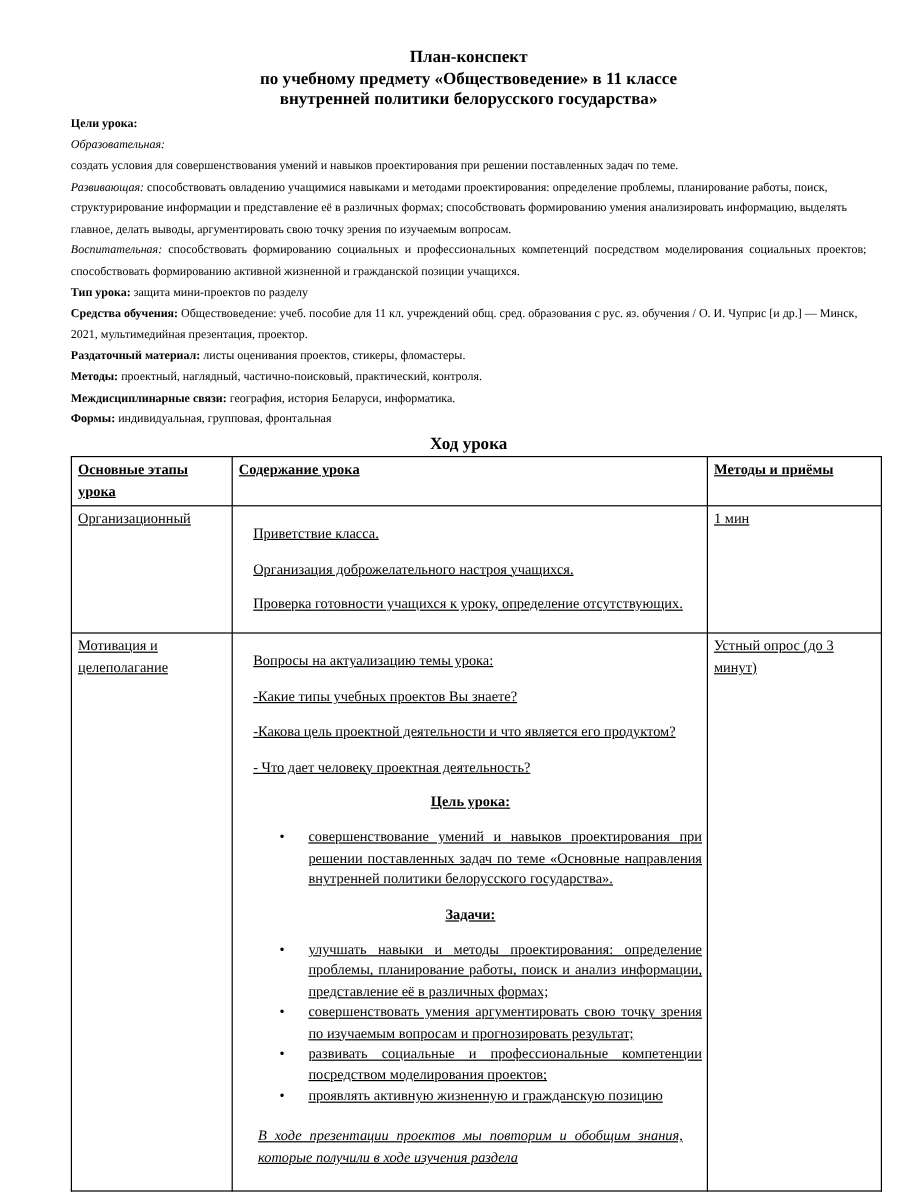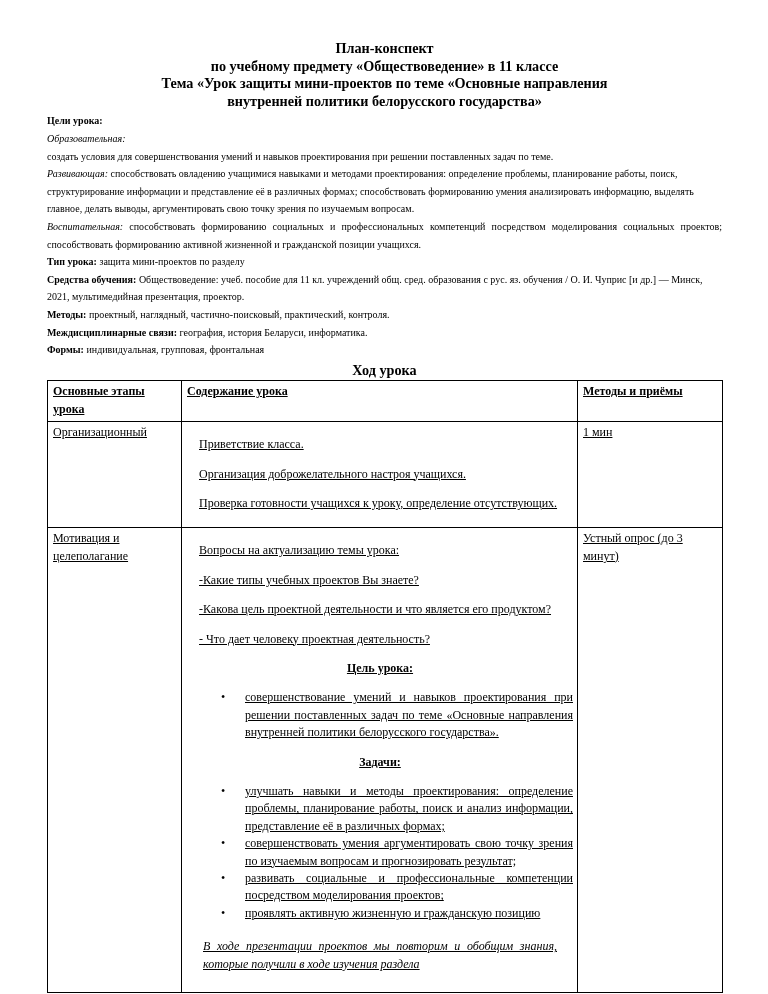--- a/index.html
+++ b/index.html
@@ -13,21 +13,21 @@
     height: 994px;
     font-family: "Liberation Serif", "DejaVu Serif", serif;
     color: #000000;
     -webkit-font-smoothing: antialiased;
   }
   .page {
     position: relative;
     width: 768px;
     height: 994px;
     box-sizing: border-box;
-    padding: 40px 46px 0 47px;
+    padding: 40px 46px 0 59px;
     background: #ffffff;
     overflow: hidden;
   }
 
   
   .title-block {
     text-align: center;
     font-weight: bold;
     font-size: 14.2px;
     line-height: 17.6px;
@@ -122,21 +122,20 @@
   }
 </style>
 </head>
 <body>
 
 <div class="page">
 
   <div class="title-block">
     <span class="title-line">План-конспект</span>
     <span class="title-line">по учебному предмету «Обществоведение» в 11 классе</span>
-    <span class="title-line">Тема «Урок защиты мини-проектов по теме «Основные направления</span>
     <span class="title-line">внутренней политики белорусского государства»</span>
   </div>
 
   <p class="para">
     <span class="lbl-bold">Цели урока:</span>
   </p>
 
   <p class="para">
     <span class="lbl-italic">Образовательная:</span>
   </p>
@@ -148,20 +147,23 @@
 
   <p class="para justify">
     <span class="lbl-italic">Воспитательная:</span><span> способствовать формированию социальных и профессиональных компетенций посредством моделирования социальных проектов; способствовать формированию активной жизненной и гражданской позиции учащихся.</span>
   </p>
 
   <p class="para">
     <span class="lbl-bold">Тип урока:</span><span> защита мини-проектов по разделу</span>
   </p>
   <p class="para">
     <span class="lbl-bold">Средства обучения:</span><span> Обществоведение: учеб. пособие для 11 кл. учреждений общ. сред. образования с рус. яз. обучения / О. И. Чуприс [и др.] — Минск, 2021, мультимедийная презентация, проектор.</span>
+  </p>
+  <p class="para">
+    <span class="lbl-bold">Раздаточный материал:</span><span> листы оценивания проектов, стикеры, фломастеры.</span>
   </p>
   <p class="para">
     <span class="lbl-bold">Методы:</span><span> проектный, наглядный, частично-поисковый, практический, контроля.</span>
   </p>
   <p class="para">
     <span class="lbl-bold">Междисциплинарные связи:</span><span> география, история Беларуси, информатика.</span>
   </p>
   <p class="para">
     <span class="lbl-bold">Формы:</span><span> индивидуальная, групповая, фронтальная</span>
   </p>

